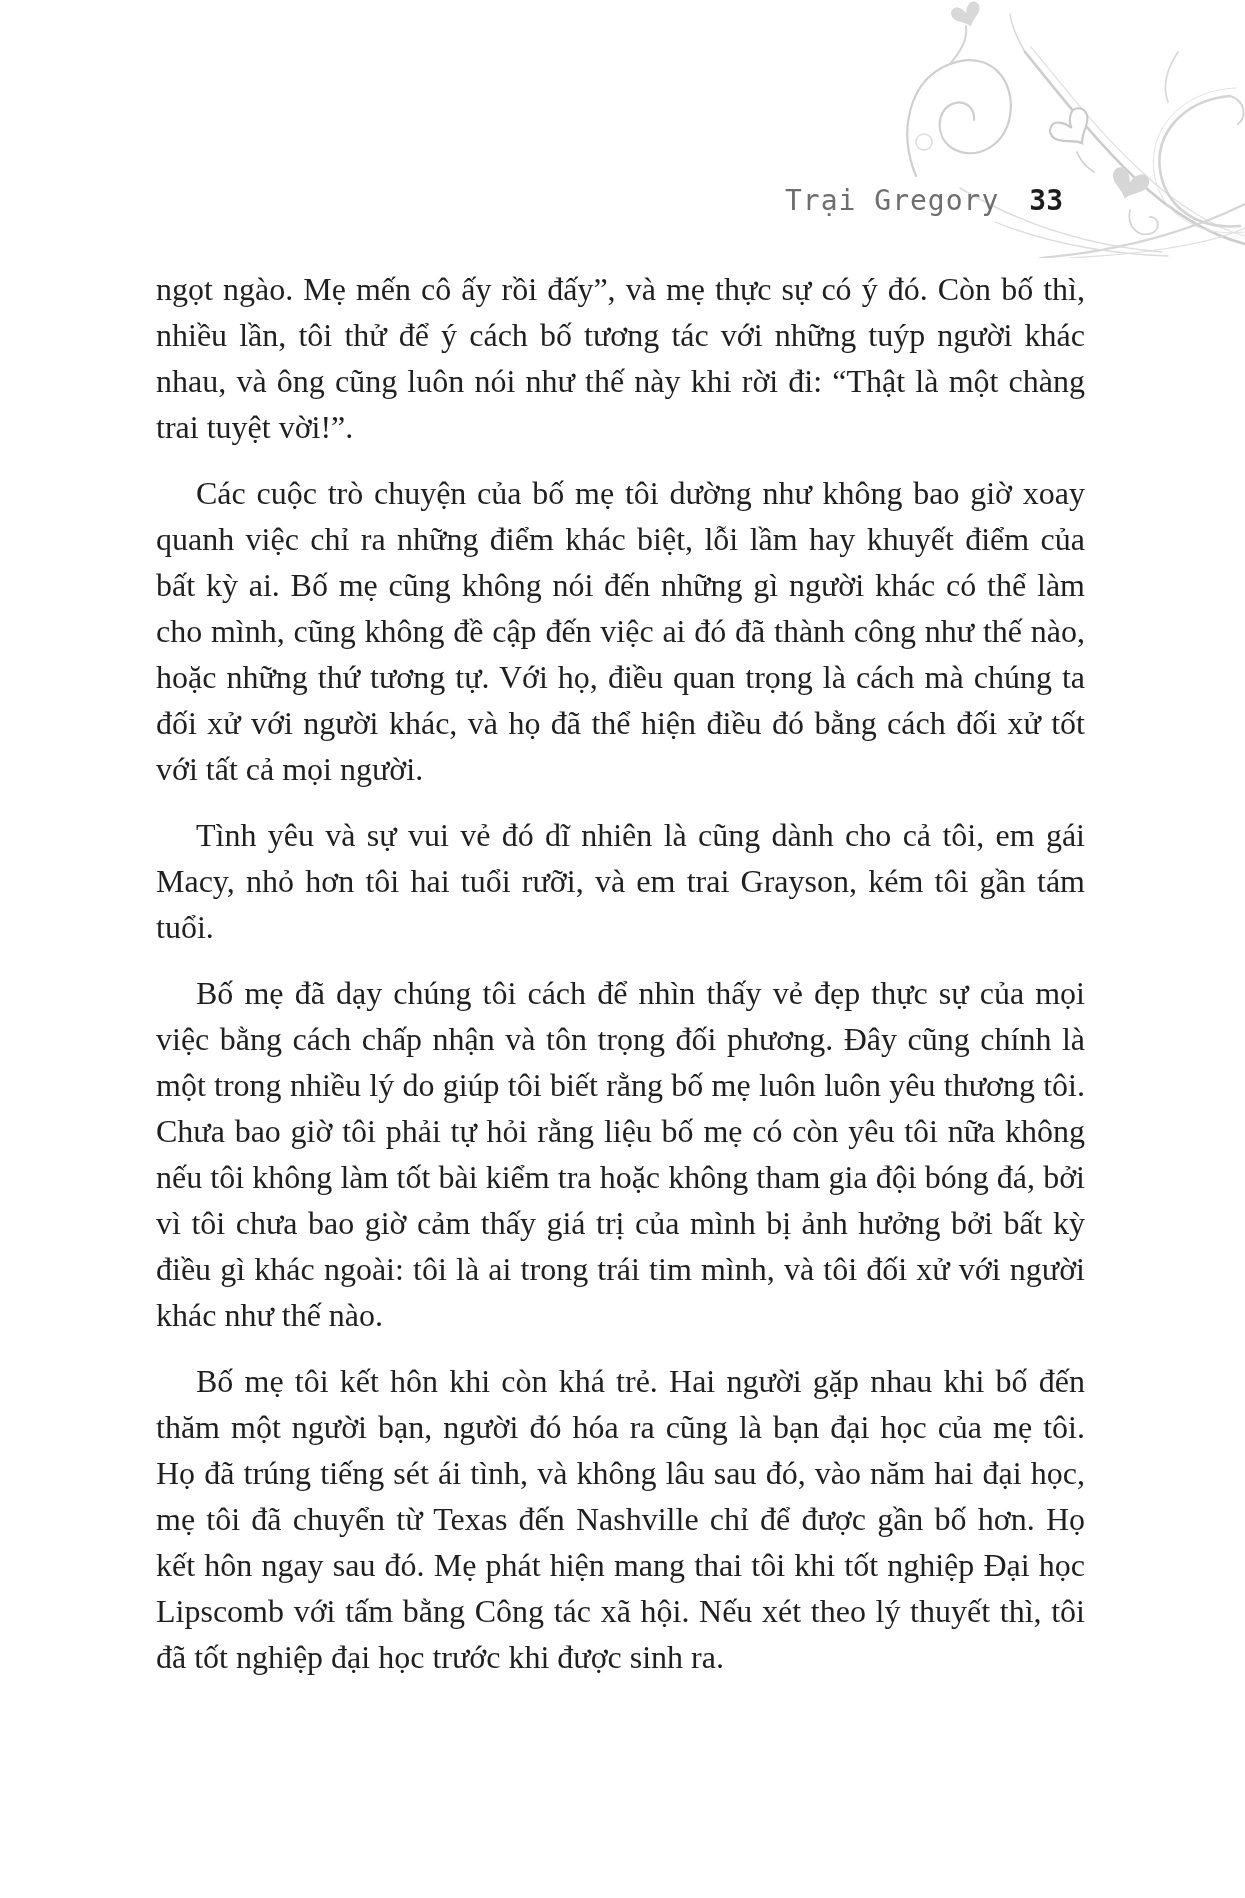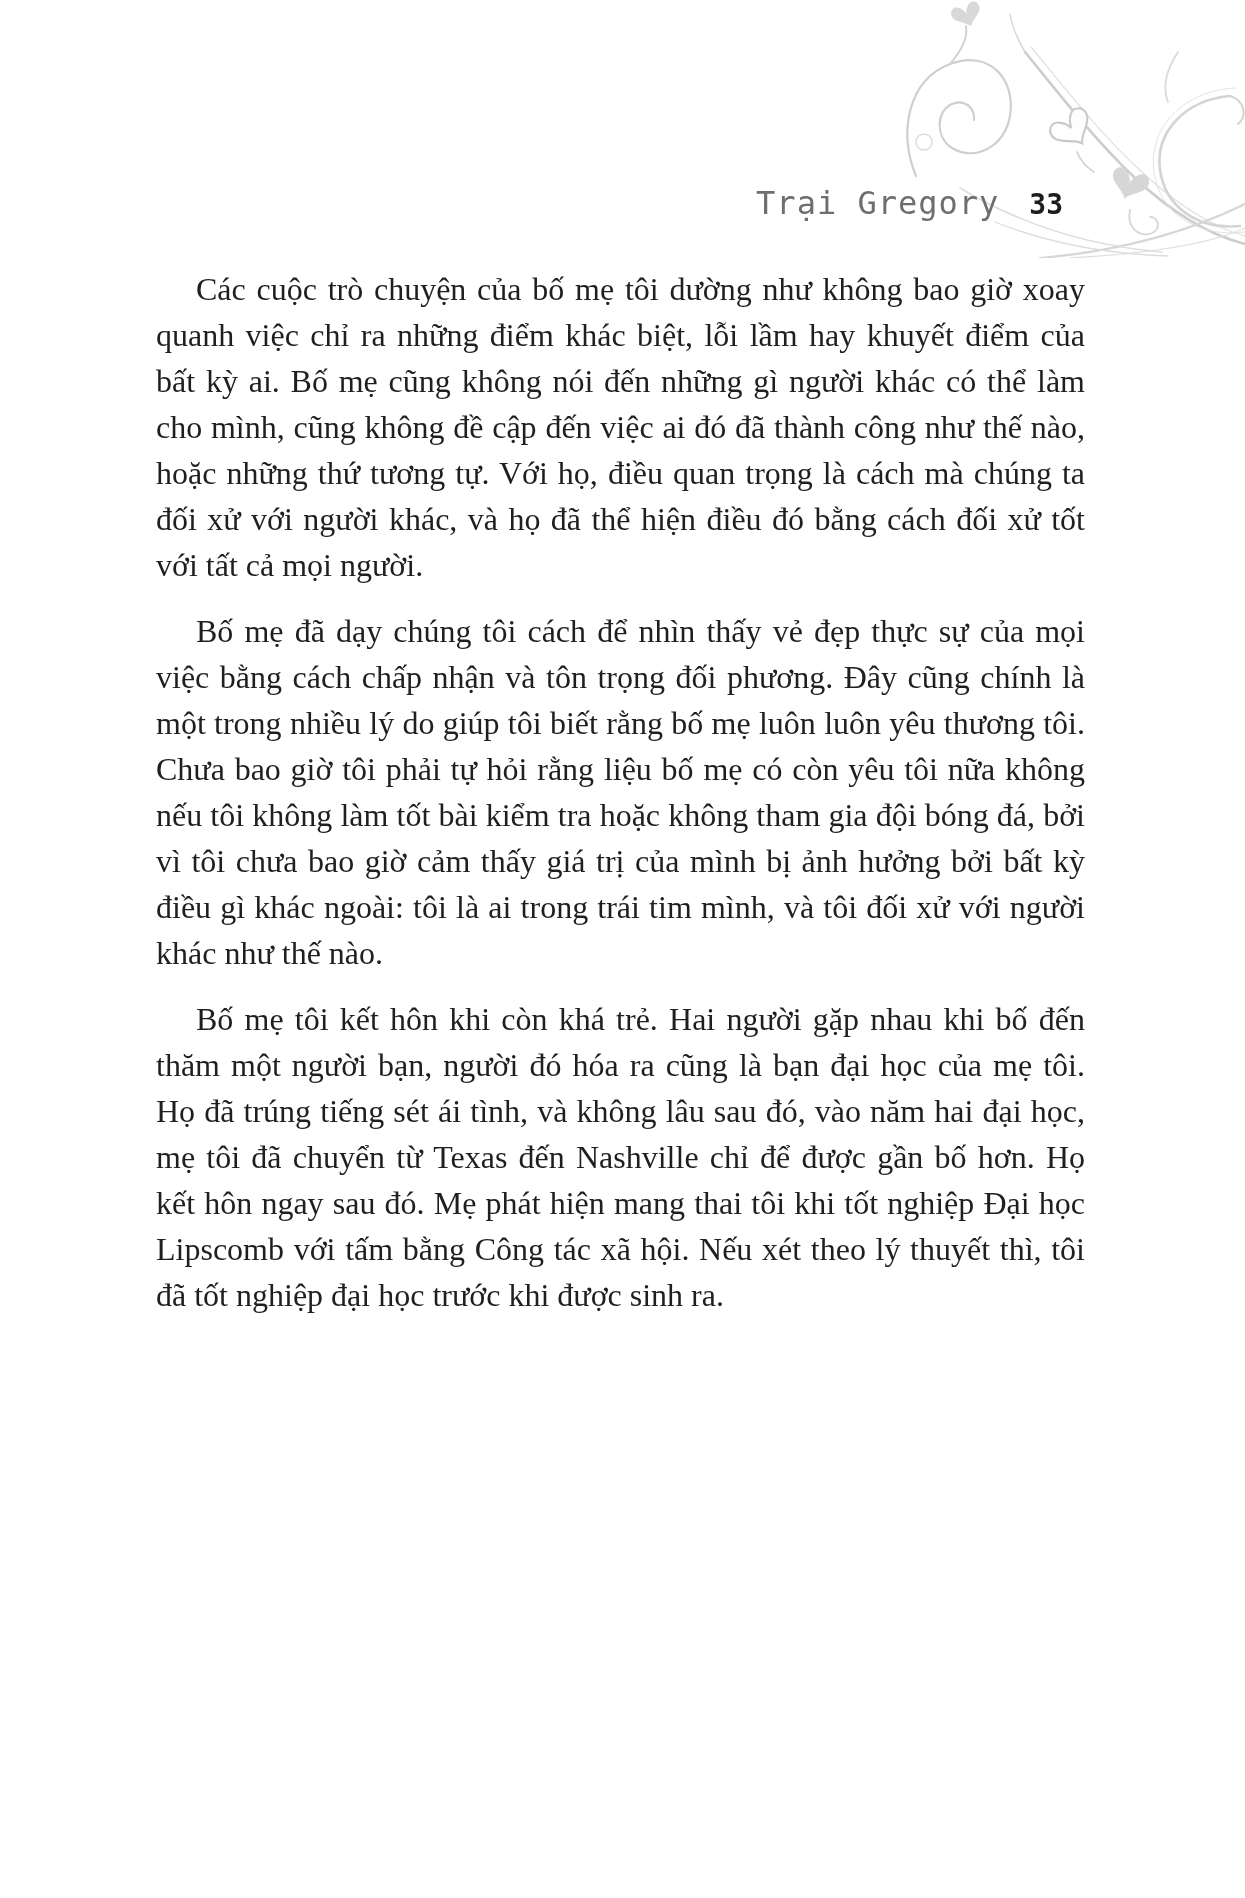--- a/index.html
+++ b/index.html
@@ -27,21 +27,21 @@
     position: absolute;
     top: 184px;
     right: 182px;
     display: flex;
     align-items: baseline;
     gap: 30px;
     white-space: nowrap;
   }
   .running-title {
     font-family: "DejaVu Sans Mono", "Liberation Mono", monospace;
-    font-size: 32px;
+    font-size: 28px;
     letter-spacing: 1px;
     color: #6e6e6e;
   }
   .page-number {
     font-family: "DejaVu Sans Mono", "Liberation Mono", monospace;
     font-size: 28px;
     font-weight: bold;
     color: #1c1c1c;
   }
 
@@ -100,16 +100,18 @@
     <path d="M 0 12 C -4 4 -16 1 -19 -7 C -22 -16 -13 -22 -7 -17 C -3 -14 -1 -10 0 -6 C 1 -10 3 -14 7 -17 C 13 -22 22 -16 19 -7 C 16 1 4 4 0 12 Z" transform="translate(228,188) rotate(18) scale(0.95)" fill="#d6d6d6"></path>
   </g>
 </svg>
 
 <header class="running-header">
   <span class="running-title">Trại Gregory</span>
   <span class="page-number">33</span>
 </header>
 
 <main class="body-text">
+  <p class="continuation">ngọt ngào. Mẹ mến cô ấy rồi đấy”, và mẹ thực sự có ý đó. Còn bố thì, nhiều lần, tôi thử để ý cách bố tương tác với những tuýp người khác nhau, và ông cũng luôn nói như thế này khi rời đi: “Thật là một chàng trai tuyệt vời!”.</p>
   <p>Các cuộc trò chuyện của bố mẹ tôi dường như không bao giờ xoay quanh việc chỉ ra những điểm khác biệt, lỗi lầm hay khuyết điểm của bất kỳ ai. Bố mẹ cũng không nói đến những gì người khác có thể làm cho mình, cũng không đề cập đến việc ai đó đã thành công như thế nào, hoặc những thứ tương tự. Với họ, điều quan trọng là cách mà chúng ta đối xử với người khác, và họ đã thể hiện điều đó bằng cách đối xử tốt với tất cả mọi người.</p>
+  <p>Tình yêu và sự vui vẻ đó dĩ nhiên là cũng dành cho cả tôi, em gái Macy, nhỏ hơn tôi hai tuổi rưỡi, và em trai Grayson, kém tôi gần tám tuổi.</p>
   <p>Bố mẹ đã dạy chúng tôi cách để nhìn thấy vẻ đẹp thực sự của mọi việc bằng cách chấp nhận và tôn trọng đối phương. Đây cũng chính là một trong nhiều lý do giúp tôi biết rằng bố mẹ luôn luôn yêu thương tôi. Chưa bao giờ tôi phải tự hỏi rằng liệu bố mẹ có còn yêu tôi nữa không nếu tôi không làm tốt bài kiểm tra hoặc không tham gia đội bóng đá, bởi vì tôi chưa bao giờ cảm thấy giá trị của mình bị ảnh hưởng bởi bất kỳ điều gì khác ngoài: tôi là ai trong trái tim mình, và tôi đối xử với người khác như thế nào.</p>
   <p>Bố mẹ tôi kết hôn khi còn khá trẻ. Hai người gặp nhau khi bố đến thăm một người bạn, người đó hóa ra cũng là bạn đại học của mẹ tôi. Họ đã trúng tiếng sét ái tình, và không lâu sau đó, vào năm hai đại học, mẹ tôi đã chuyển từ Texas đến Nashville chỉ để được gần bố hơn. Họ kết hôn ngay sau đó. Mẹ phát hiện mang thai tôi khi tốt nghiệp Đại học Lipscomb với tấm bằng Công tác xã hội. Nếu xét theo lý thuyết thì, tôi đã tốt nghiệp đại học trước khi được sinh ra.</p>
 </main>
 
 </body></html>

